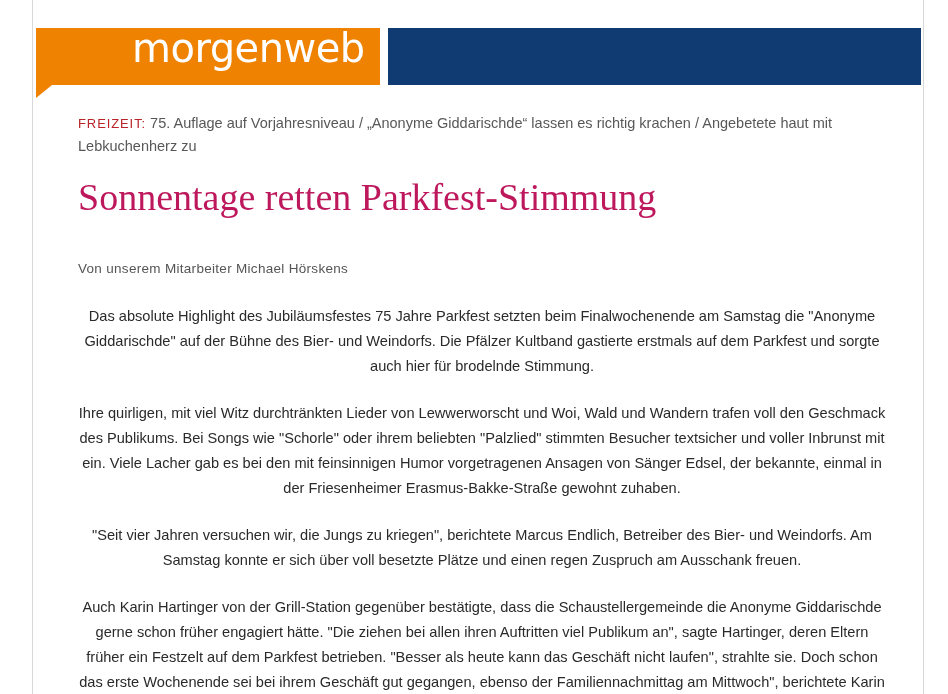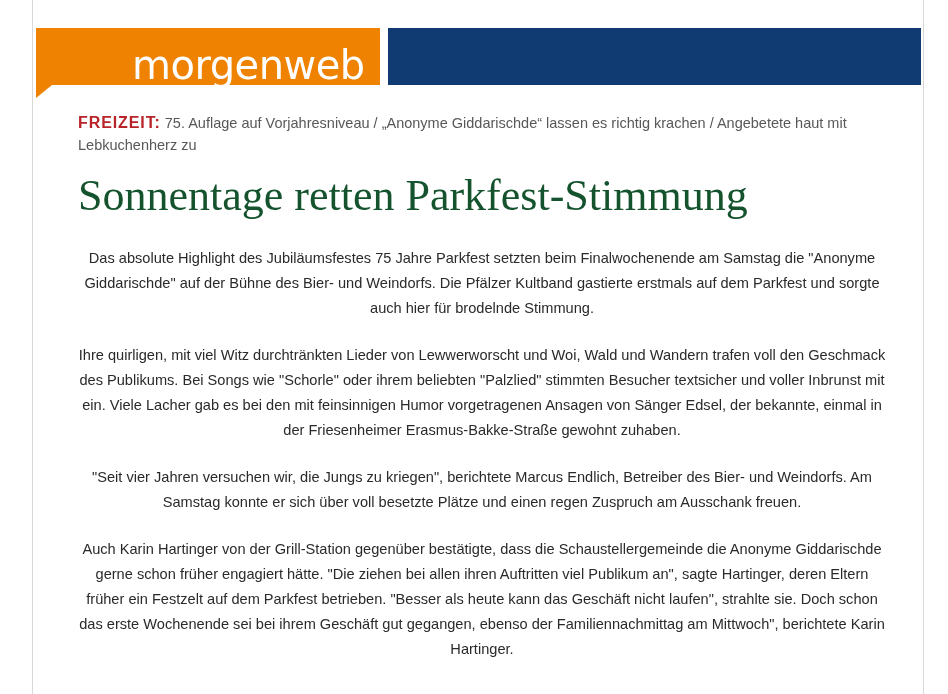--- a/index.html
+++ b/index.html
@@ -62,21 +62,21 @@
     background: #103a72;
   }
   .logo-orange {
     position: absolute;
     left: 36px;
     top: 28px;
     width: 344px;
     height: 57px;
     background: #ef8200;
     display: flex;
-    align-items: flex-end;
+    align-items: flex-start;
   }
   .logo-orange .wordmark {
     color: #ffffff;
     font-size: 40px;
     line-height: 40px;
     padding-left: 96px;
     letter-spacing: -0.5px;
     font-family: "DejaVu Sans", sans-serif;
     font-weight: normal;
   }
@@ -94,30 +94,30 @@
     padding: 0 0 0 0;
   }
   .kicker-line {
     margin: 14px 62px 0 78px;
     font-size: 14.5px;
     line-height: 22px;
     color: #585858;
   }
   .kicker-label {
     color: #b8242a;
-    font-size: 16px;
+    font-size: 13px;
     letter-spacing: 0.9px;
-    font-weight: bold;
+    font-weight: normal;
   }
   .headline {
     margin: 18px 62px 0 78px;
     font-family: "Liberation Serif", serif;
-    font-size: 44px;
+    font-size: 38px;
     line-height: 44px;
-    color: #14532d;
+    color: #be185d;
     font-weight: normal;
   }
   .byline {
     margin: 42px 62px 0 78px;
     font-size: 13.5px;
     color: #555555;
     letter-spacing: 0.3px;
   }
   .body-text p {
     margin: 22px 62px 0 78px;
@@ -144,20 +144,21 @@
   </div>
 
   <div class="article">
 
     <div class="kicker-line">
       <span class="kicker-label">FREIZEIT:</span><span> 75. Auflage auf Vorjahresniveau / „Anonyme Giddarischde“ lassen es richtig krachen / Angebetete haut mit Lebkuchenherz zu</span>
     </div>
 
     <h1 class="headline">Sonnentage retten Parkfest-Stimmung</h1>
 
+    <div class="byline">Von unserem Mitarbeiter Michael Hörskens</div>
 
     <div class="body-text">
       <p>Das absolute Highlight des Jubiläumsfestes 75 Jahre Parkfest setzten beim Finalwochenende am Samstag die "Anonyme Giddarischde" auf der Bühne des Bier- und Weindorfs. Die Pfälzer Kultband gastierte erstmals auf dem Parkfest und sorgte auch hier für brodelnde Stimmung.</p>
       <p>Ihre quirligen, mit viel Witz durchtränkten Lieder von Lewwerworscht und Woi, Wald und Wandern trafen voll den Geschmack des Publikums. Bei Songs wie "Schorle" oder ihrem beliebten "Palzlied" stimmten Besucher textsicher und voller Inbrunst mit ein. Viele Lacher gab es bei den mit feinsinnigen Humor vorgetragenen Ansagen von Sänger Edsel, der bekannte, einmal in der Friesenheimer Erasmus-Bakke-Straße gewohnt zuhaben.</p>
       <p>"Seit vier Jahren versuchen wir, die Jungs zu kriegen", berichtete Marcus Endlich, Betreiber des Bier- und Weindorfs. Am Samstag konnte er sich über voll besetzte Plätze und einen regen Zuspruch am Ausschank freuen.</p>
       <p>Auch Karin Hartinger von der Grill-Station gegenüber bestätigte, dass die Schaustellergemeinde die Anonyme Giddarischde gerne schon früher engagiert hätte. "Die ziehen bei allen ihren Auftritten viel Publikum an", sagte Hartinger, deren Eltern früher ein Festzelt auf dem Parkfest betrieben. "Besser als heute kann das Geschäft nicht laufen", strahlte sie. Doch schon das erste Wochenende sei bei ihrem Geschäft gut gegangen, ebenso der Familiennachmittag am Mittwoch", berichtete Karin Hartinger.</p>
     </div>
 
   </div>
 </div>

